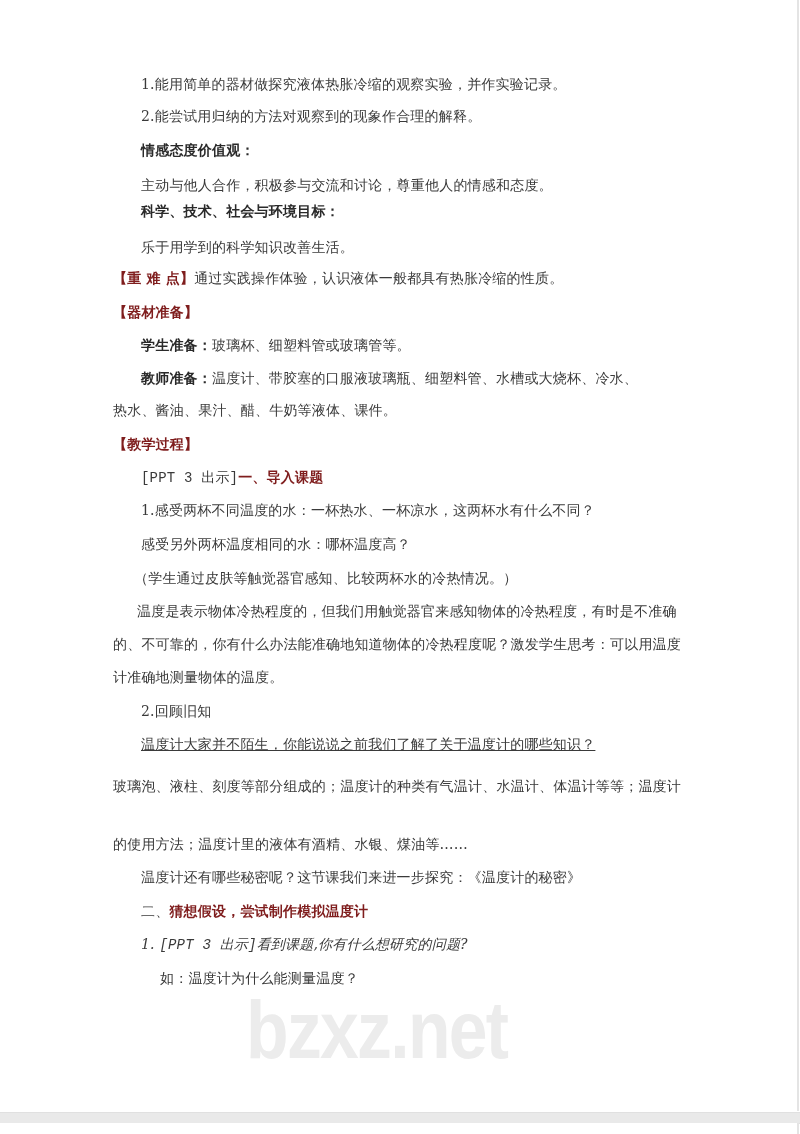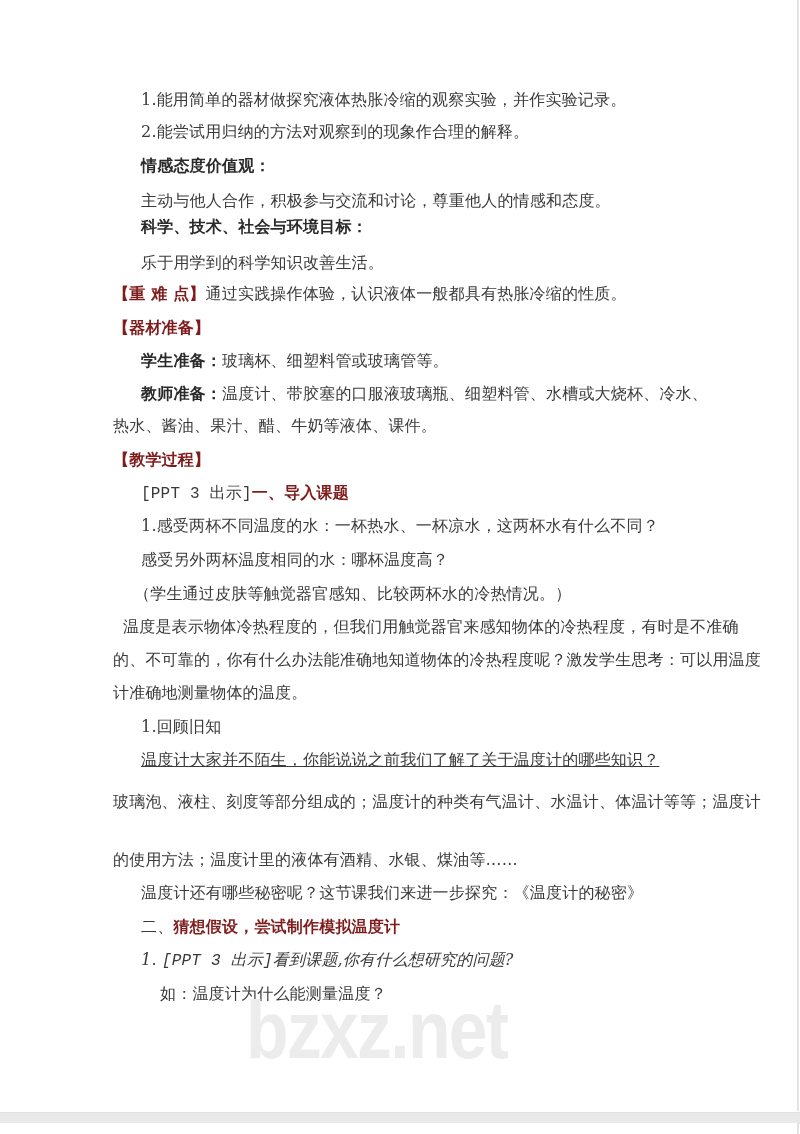--- a/index.html
+++ b/index.html
@@ -19,26 +19,25 @@
       position: absolute;
       left: 0;
       top: 0;
       width: 797px;
       height: 1111px;
       background: #ffffff;
       border-right: 2px solid #e4e4e4;
     }
     .line {
       position: absolute;
-      font-size: 16px;
+      font-size: 14px;
       line-height: 20px;
       white-space: nowrap;
       color: #3a3a3a;
       letter-spacing: 0.2px;
-      margin-top: 16px;
     }
     .bold {
       font-family: Liberation Mono, monospace;
       font-weight: bold;
       color: #2a2a2a;
     }
     .head {
       font-family: "DejaVu Sans", "Liberation Sans", sans-serif;
       font-weight: bold;
       color: #7f1d1d;
@@ -111,25 +110,25 @@
   <div class="line head" style="left:113px; top:434px;">【教学过程】</div>
 
   <div class="line" style="left:141px; top:467px;">
     <span class="mono">[PPT 3 出示]</span><span class="head">一、导入课题</span>
   </div>
 
   <div class="line" style="left:141px; top:500px;">1.感受两杯不同温度的水：一杯热水、一杯凉水，这两杯水有什么不同？</div>
   <div class="line" style="left:141px; top:534px;">感受另外两杯温度相同的水：哪杯温度高？</div>
   <div class="line" style="left:134px; top:568px;">（学生通过皮肤等触觉器官感知、比较两杯水的冷热情况。）</div>
 
-  <div class="line" style="left:123px; top:601px;">温度是表示物体冷热程度的，但我们用触觉器官来感知物体的冷热程度，有时是不准确</div>
+  <div class="line" style="left:137px; top:601px;">温度是表示物体冷热程度的，但我们用触觉器官来感知物体的冷热程度，有时是不准确</div>
   <div class="line" style="left:113px; top:634px;">的、不可靠的，你有什么办法能准确地知道物体的冷热程度呢？激发学生思考：可以用温度</div>
   <div class="line" style="left:113px; top:667px;">计准确地测量物体的温度。</div>
 
-  <div class="line" style="left:141px; top:701px;">1.回顾旧知</div>
+  <div class="line" style="left:141px; top:701px;">2.回顾旧知</div>
   <div class="line" style="left:141px; top:734px;text-decoration:underline;">温度计大家并不陌生，你能说说之前我们了解了关于温度计的哪些知识？</div>
 
   <div class="line" style="left:113px; top:776px;">玻璃泡、液柱、刻度等部分组成的；温度计的种类有气温计、水温计、体温计等等；温度计</div>
   <div class="line" style="left:113px; top:834px;">的使用方法；温度计里的液体有酒精、水银、煤油等……</div>
 
   <div class="line" style="left:141px; top:867px;">温度计还有哪些秘密呢？这节课我们来进一步探究：《温度计的秘密》</div>
 
   <div class="line" style="left:141px; top:901px;">
     <span>二、</span><span class="head">猜想假设，尝试制作模拟温度计</span>
   </div>

